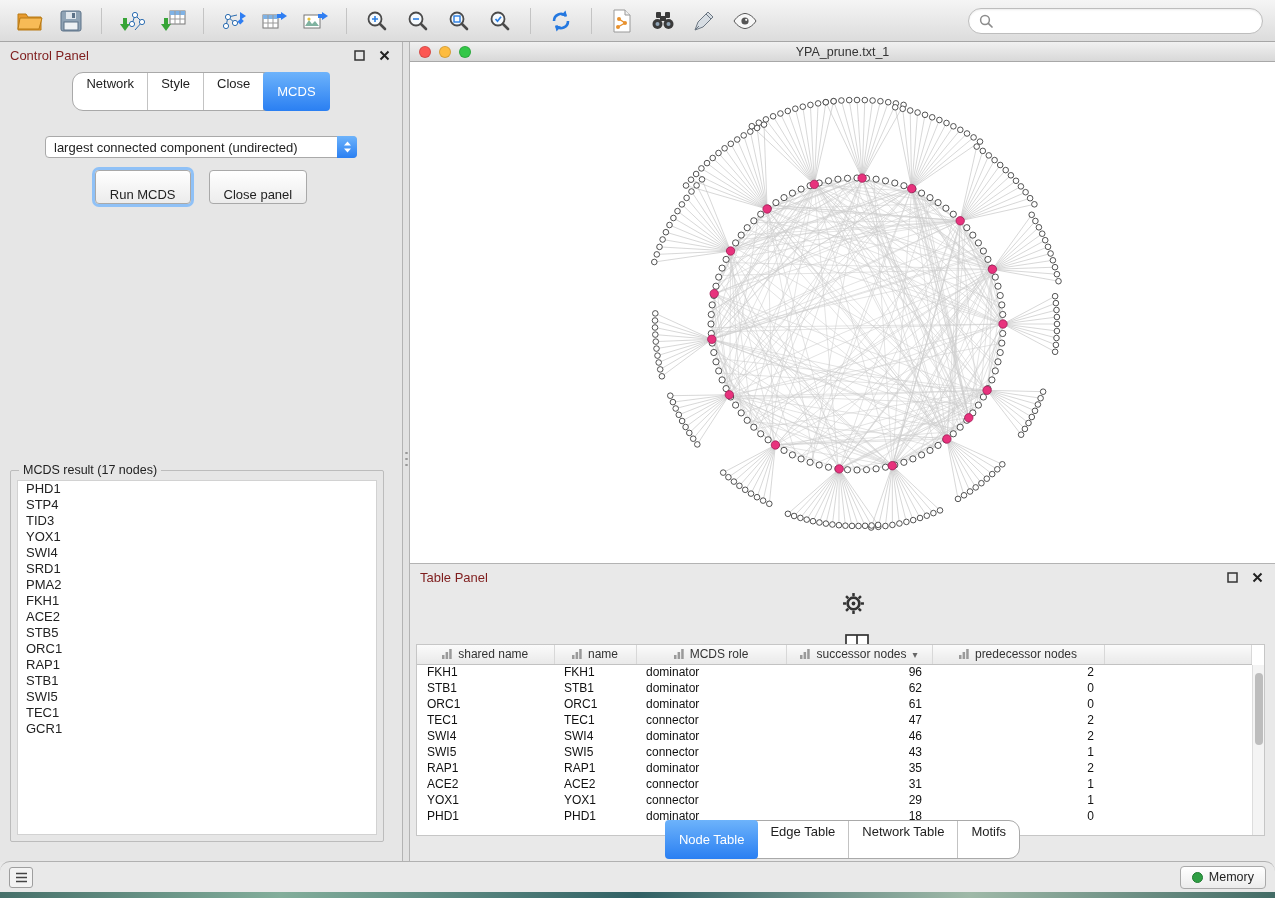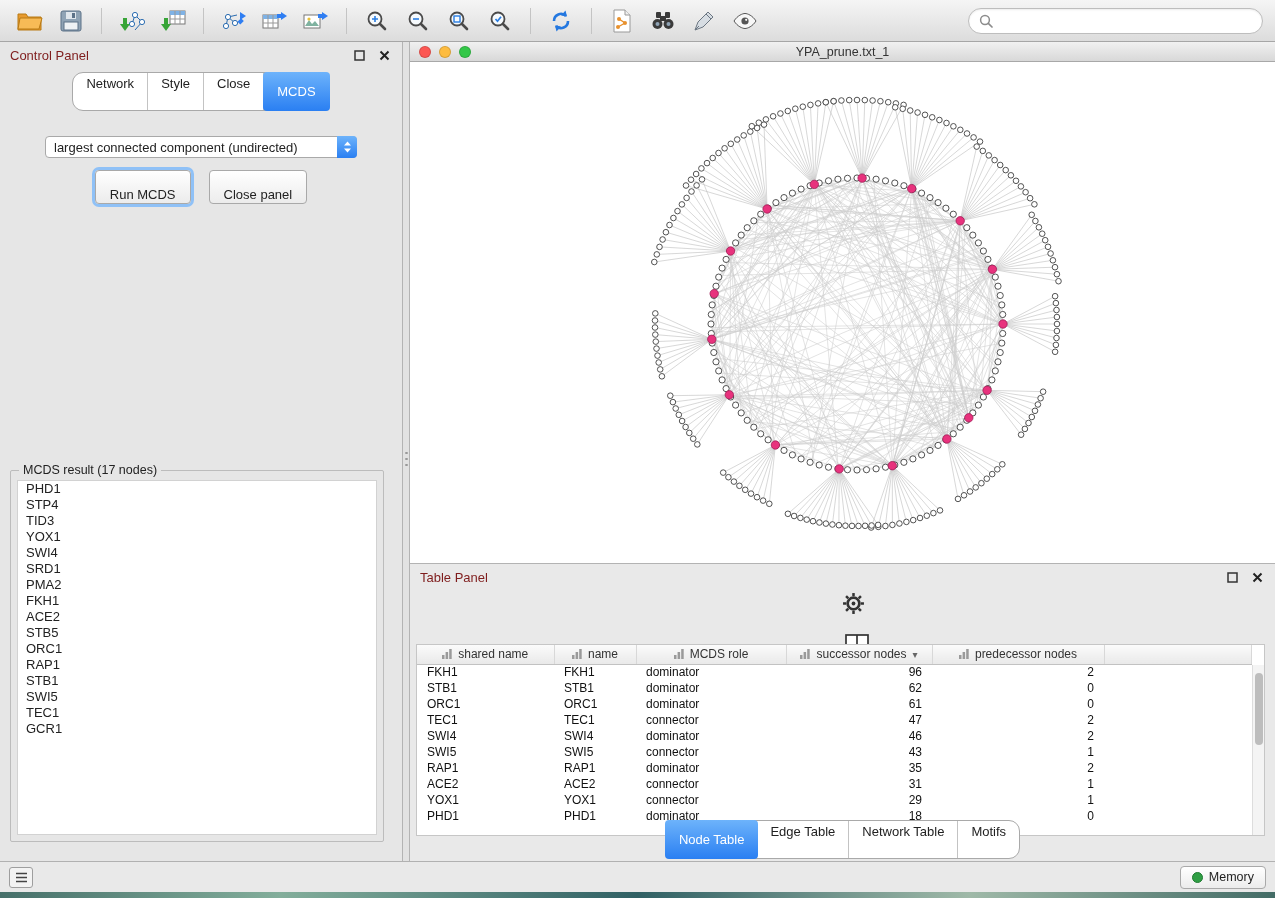--- a/index.html
+++ b/index.html
@@ -81,21 +81,21 @@
   .sortarrow { color:#666; font-size:10px; }
   td { height:16px; font-size:12px; padding:0 0 0 10px; white-space:nowrap; overflow:hidden; color:#111; }
   td.num { text-align:right; padding:0 10px 0 0; }
   .vscroll { position:absolute; right:0; top:20px; bottom:0; width:12px; background:#f4f4f4; border-left:1px solid #ddd; }
   .vthumb { position:absolute; left:2px; top:8px; width:8px; height:72px; background:#bdbdbd; border-radius:5px; }
 
   .tp-tabs { position:absolute; bottom:3px; left:0; right:0; display:flex; justify-content:center; }
 
   
   #statusbar { position:absolute; left:0; right:0; bottom:6px; height:31px; background:#e9e9e9;
-    border-top:1px solid #b1b1b1; display:flex; align-items:center; padding:0 9px; }
+    border-top:1px solid #b1b1b1; display:flex; align-items:center; padding:0 9px;border-radius:10px; }
   .status-left-btn { width:24px; height:21px; border:1px solid #9e9e9e; border-radius:3px;
     background:#f3f3f3; display:flex; align-items:center; justify-content:center; }
   .memory-btn { margin-left:auto; height:23px; border:1px solid #a9a9a9; border-radius:4px;
     background:linear-gradient(#fff,#ececec); display:flex; align-items:center; gap:6px;
     padding:0 11px; font-size:12.5px; }
   .memory-dot { width:11px; height:11px; border-radius:50%; background:#2f9e44; border:1px solid #1e7a30; }
   #wallpaper { position:absolute; left:0; right:0; bottom:0; height:6px;
     background:linear-gradient(90deg,#46706a,#83ae9b 22%,#306064 50%,#9fb9a8 76%,#436c66); }
 </style>
 </head>

